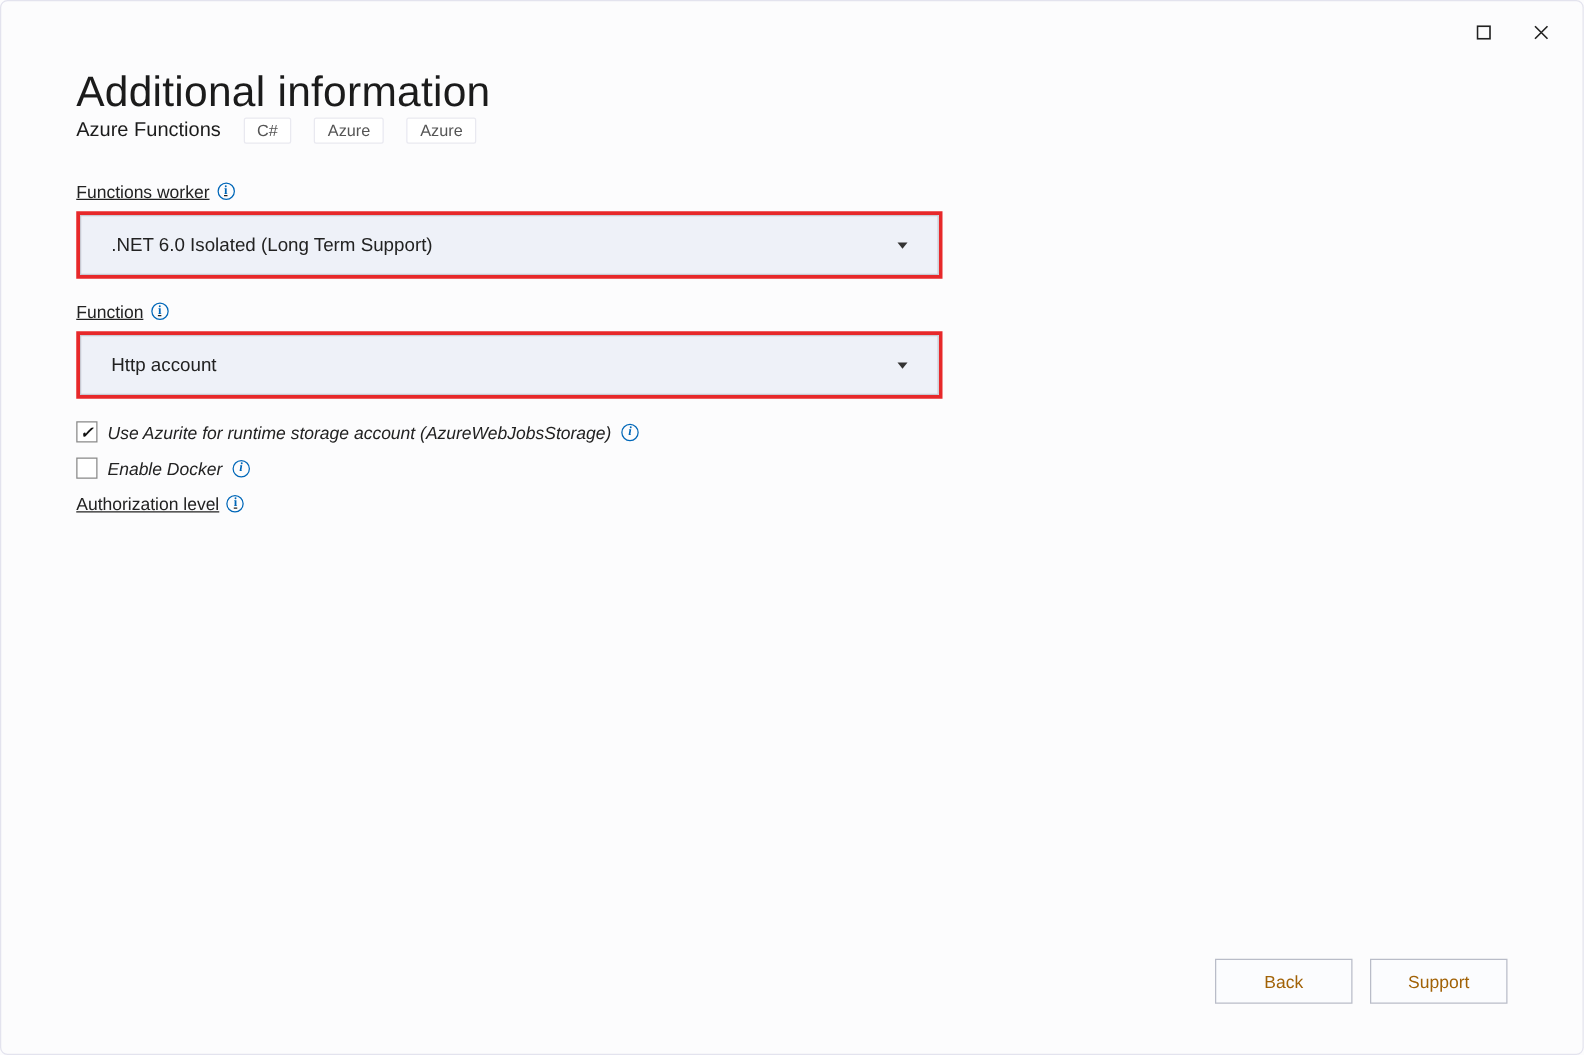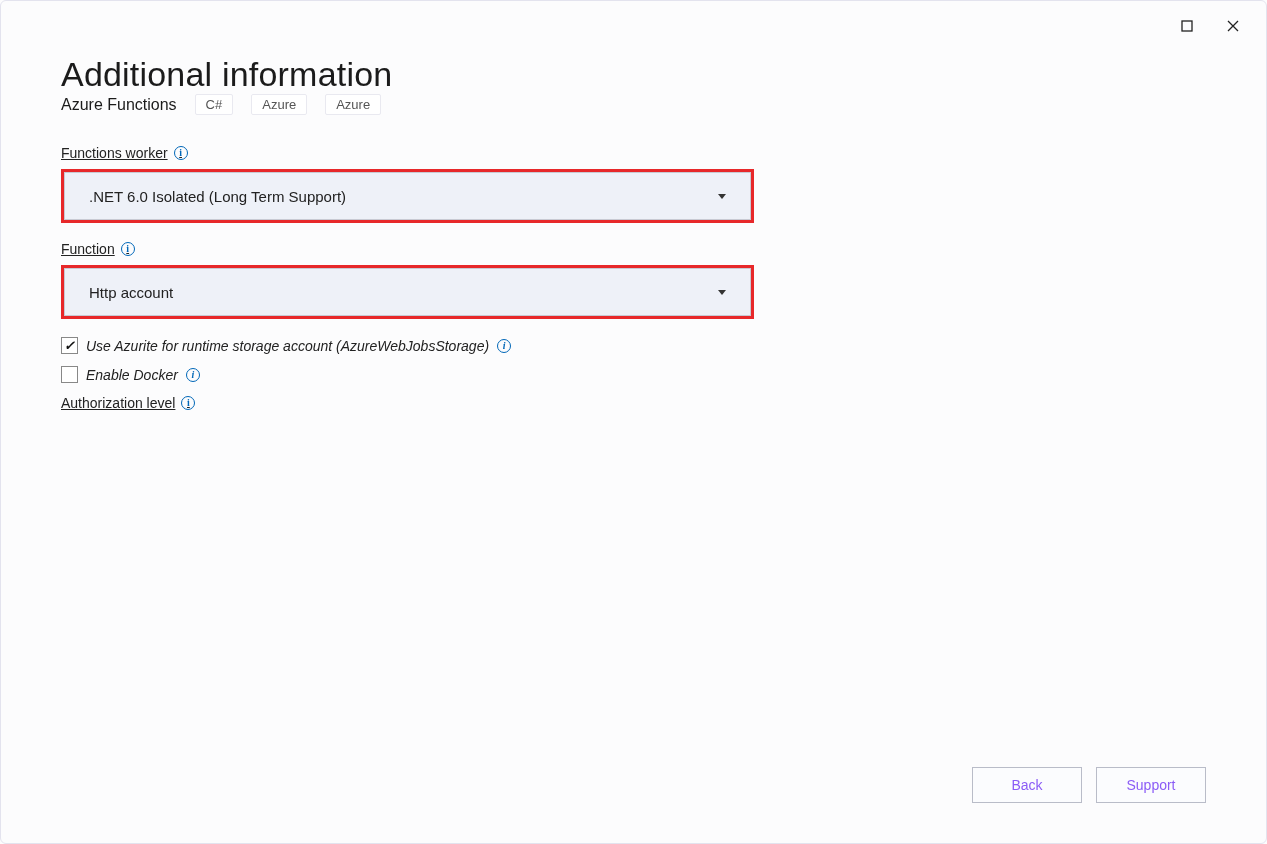--- a/index.html
+++ b/index.html
@@ -146,21 +146,21 @@
       right: 60px;
       display: flex;
       gap: 14px;
     }
     .btn {
       min-width: 110px;
       height: 36px;
       border: 1px solid #b9bcc8;
       background: #fbfcfe;
       font-size: 14px;
-      color: #8b5cf6;
+      color: #a16207;
       display: flex;
       align-items: center;
       justify-content: center;
       cursor: pointer;
     }
   </style>
 </head>
 <body>
 
 <div class="titlebar">

